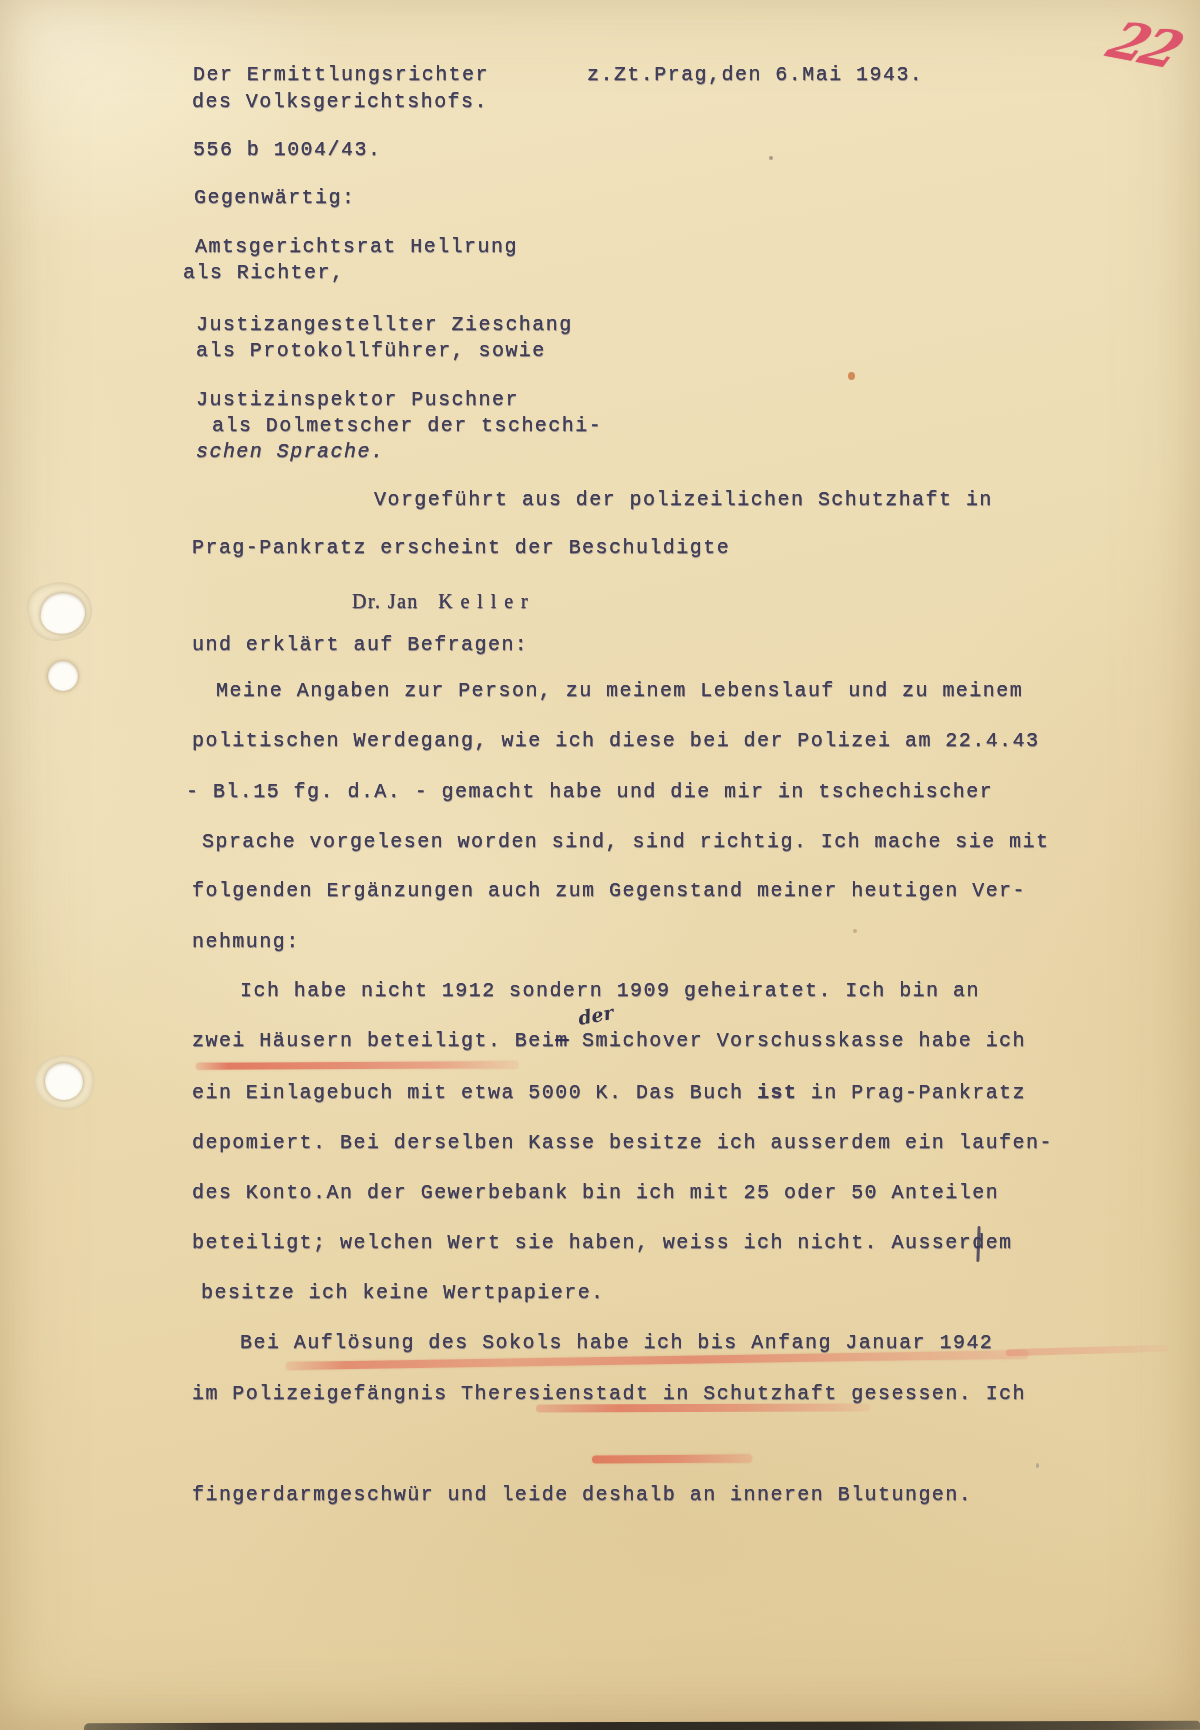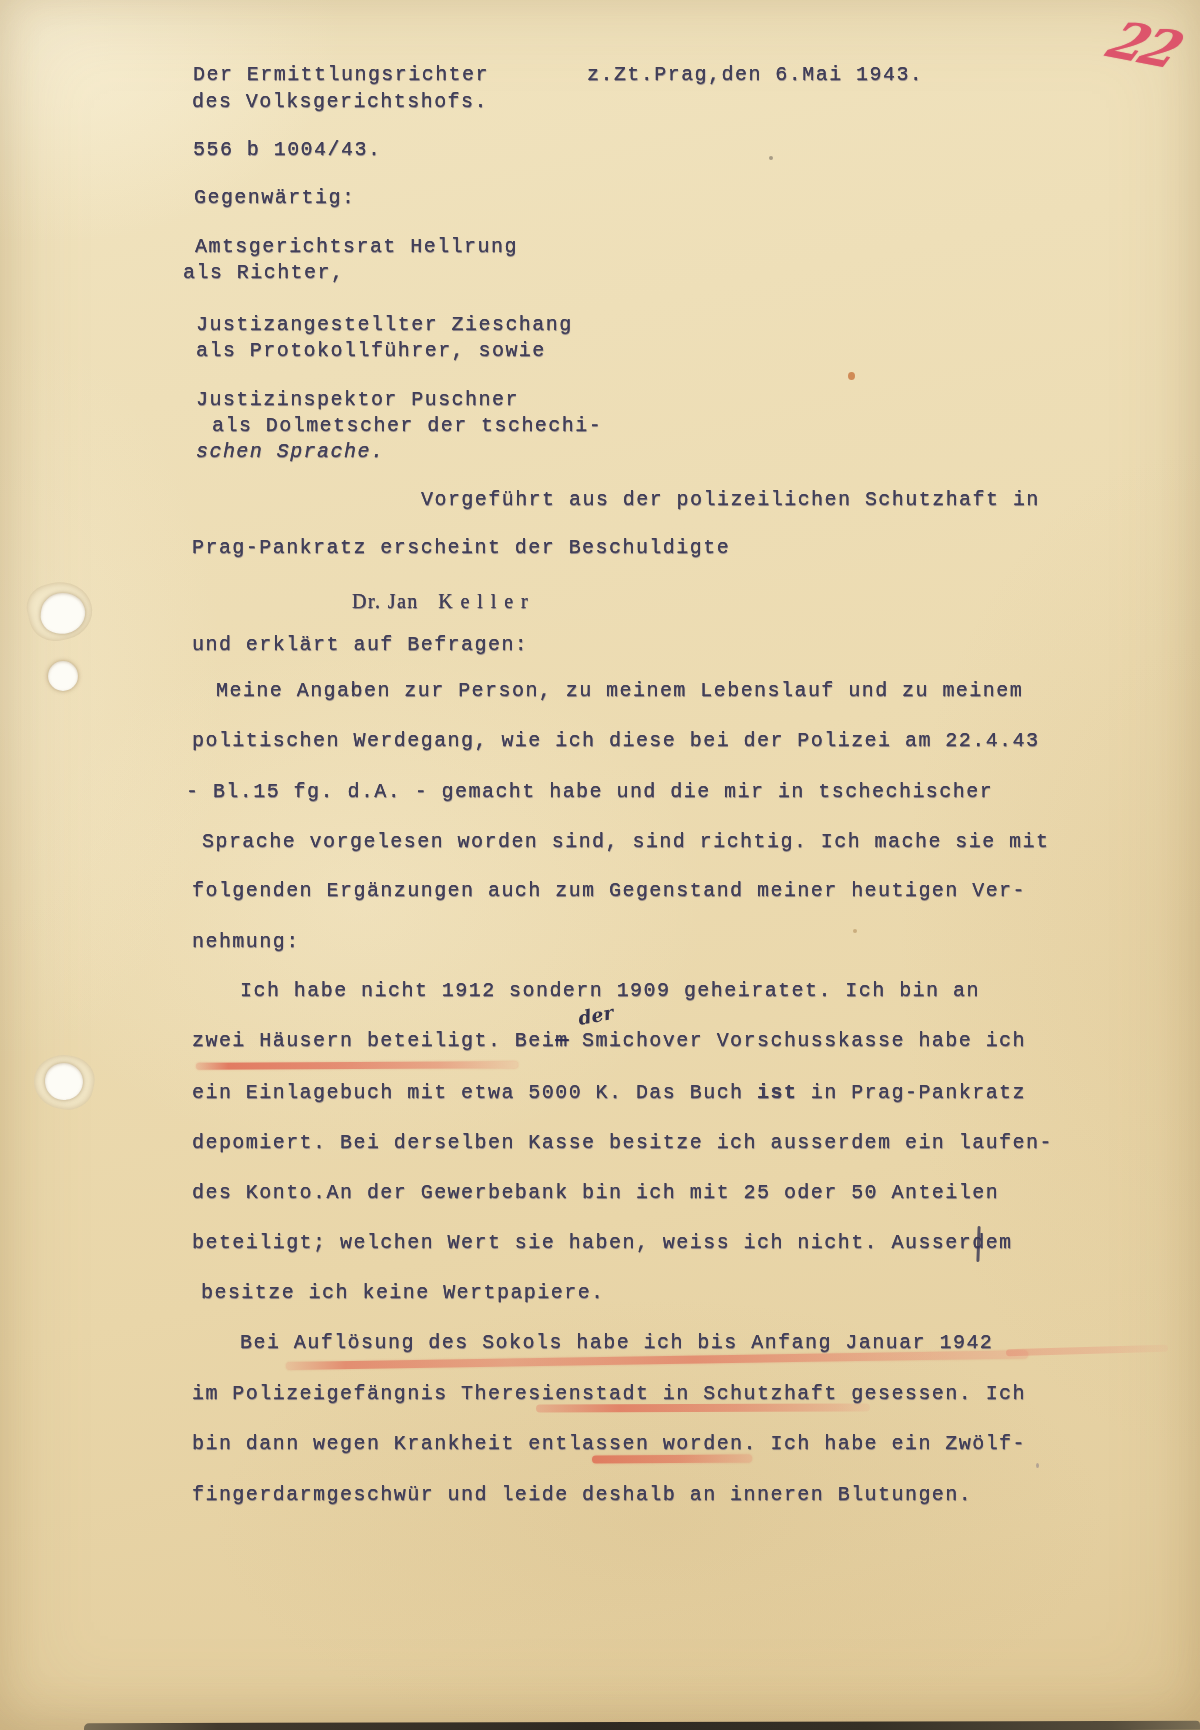--- a/index.html
+++ b/index.html
@@ -41,21 +41,21 @@
   <div class="tl" style="left:193px;top:139px;">556 b 1004/43.</div>
   <div class="tl" style="left:194px;top:187px;">Gegenwärtig:</div>
   <div class="tl" style="left:195px;top:236px;">Amtsgerichtsrat Hellrung</div>
   <div class="tl" style="left:183px;top:262px;">als Richter,</div>
   <div class="tl" style="left:196px;top:314px;">Justizangestellter Zieschang</div>
   <div class="tl" style="left:196px;top:340px;">als Protokollführer, sowie</div>
   <div class="tl" style="left:196px;top:389px;">Justizinspektor Puschner</div>
   <div class="tl" style="left:196px;top:415px;margin-left:16px;">als Dolmetscher der tschechi-</div>
   <div class="tl" style="left:196px;top:441px;font-style:italic;">schen Sprache.</div>
 
-  <div class="tl" style="left:374px;top:489px;margin-left:47px;">Vorgeführt aus der polizeilichen Schutzhaft in</div>
+  <div class="tl" style="left:374px;top:489px;">Vorgeführt aus der polizeilichen Schutzhaft in</div>
   <div class="tl" style="left:192px;top:537px;">Prag-Pankratz erscheint der Beschuldigte</div>
   <div class="tl" style="left:352px;top:590px;font-family:Liberation Serif, serif;">Dr. Jan   K e l l e r</div>
   <div class="tl" style="left:192px;top:634px;">und erklärt auf Befragen:</div>
 
   <div class="tl" style="left:216px;top:680px;">Meine Angaben zur Person, zu meinem Lebenslauf und zu meinem</div>
   <div class="tl" style="left:192px;top:730px;">politischen Werdegang, wie ich diese bei der Polizei am 22.4.43</div>
   <div class="tl" style="left:186px;top:781px;">- Bl.15 fg. d.A. - gemacht habe und die mir in tschechischer</div>
   <div class="tl" style="left:192px;top:831px;margin-left:10px;">Sprache vorgelesen worden sind, sind richtig. Ich mache sie mit</div>
   <div class="tl" style="left:192px;top:880px;">folgenden Ergänzungen auch zum Gegenstand meiner heutigen Ver-</div>
   <div class="tl" style="left:192px;top:931px;">nehmung:</div>
@@ -68,21 +68,20 @@
 
   <div class="tl" style="left:192px;top:1082px;"><span>ein Einlagebuch mit etwa 5000 K. Das Buch </span><span class="bold">ist</span><span> in Prag-Pankratz</span></div>
 
   <div class="tl" style="left:192px;top:1132px;">depomiert. Bei derselben Kasse besitze ich ausserdem ein laufen-</div>
   <div class="tl" style="left:192px;top:1182px;">des Konto.An der Gewerbebank bin ich mit 25 oder 50 Anteilen</div>
   <div class="tl" style="left:192px;top:1232px;">beteiligt; welchen Wert sie haben, weiss ich nicht. Ausserdem</div>
   <div class="tl" style="left:201px;top:1282px;">besitze ich keine Wertpapiere.</div>
 
   <div class="tl" style="left:240px;top:1332px;">Bei Auflösung des Sokols habe ich bis Anfang Januar 1942</div>
   <div class="tl" style="left:192px;top:1383px;">im Polizeigefängnis Theresienstadt in Schutzhaft gesessen. Ich</div>
-  <div class="tl" style="left:192px;top:1433px;">bin dann wegen Krankheit entlassen worden. Ich habe ein Zwölf-</div>
   <div class="tl" style="left:192px;top:1484px;">fingerdarmgeschwür und leide deshalb an inneren Blutungen.</div>
 
   <div class="redline" style="left:196px;top:1062px;width:322px;height:7px;transform:rotate(-0.3deg);
        background:linear-gradient(90deg, rgba(222,104,84,.25), rgba(223,99,78,.8) 10%, rgba(225,108,88,.7) 45%, rgba(228,122,100,.55) 75%, rgba(230,138,118,.15));
        box-shadow:0 0 2px rgba(220,100,80,.35);"></div>
 
   <div class="redline" style="left:286px;top:1362px;width:742px;height:8px;transform:rotate(-0.9deg);transform-origin:left center;
        background:linear-gradient(90deg, rgba(226,120,100,.2), rgba(224,104,84,.65) 8%, rgba(227,115,95,.5) 30%, rgba(225,104,84,.62) 55%, rgba(229,126,104,.45) 80%, rgba(232,140,120,.28));
        box-shadow:0 0 2px rgba(220,100,80,.3);"></div>
   <div class="redline" style="left:1006px;top:1347px;width:162px;height:7px;transform:rotate(-1.6deg);

